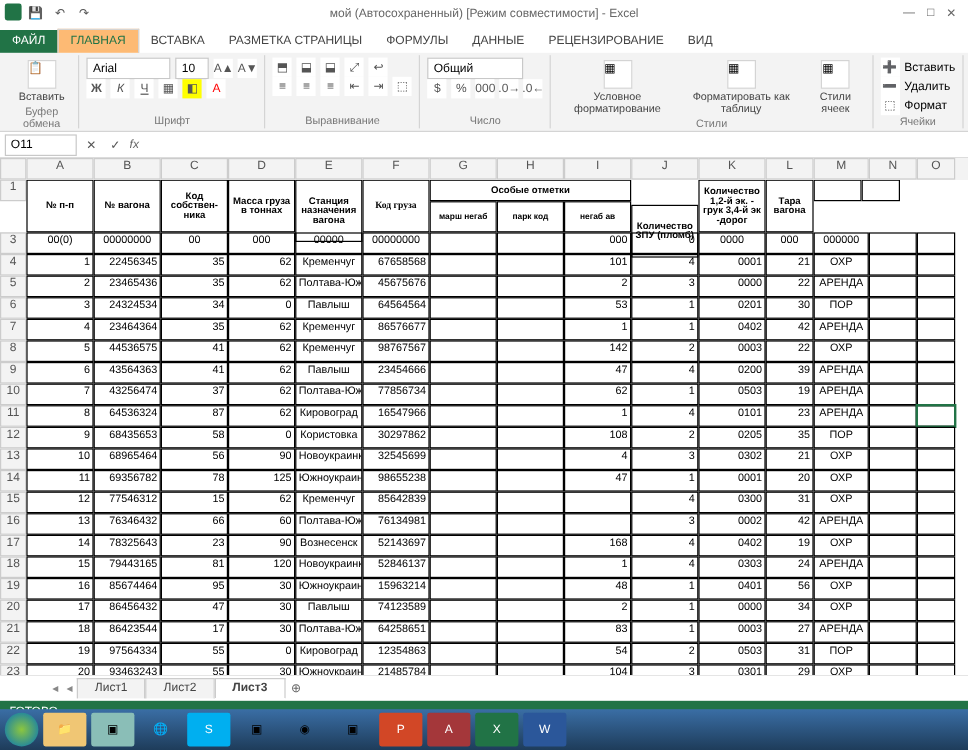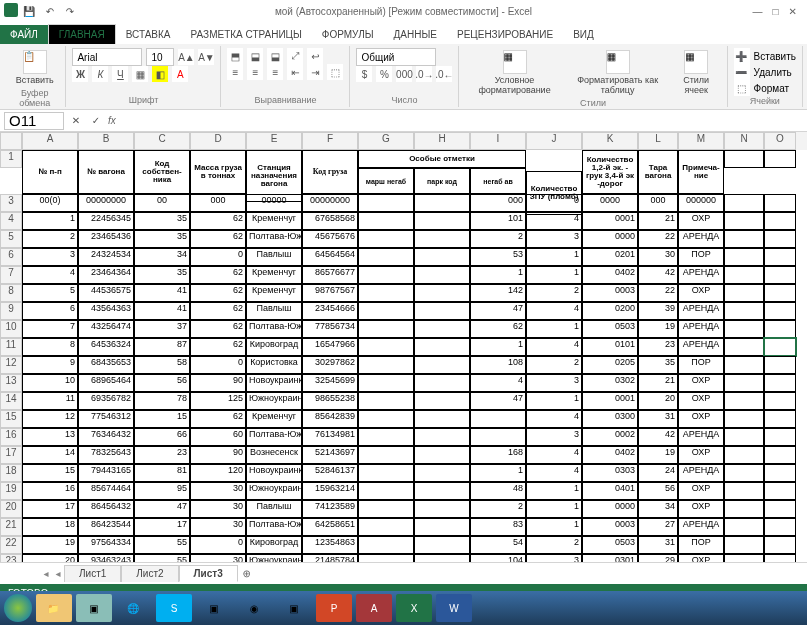--- a/index.html
+++ b/index.html
@@ -9,38 +9,38 @@
 .titlebar { height:22px; background:#fff; display:flex; align-items:center; justify-content:center; position:relative; }
 .titlebar .qat { position:absolute; left:4px; display:flex; gap:4px; }
 .qat .ico { width:14px; height:14px; background:#217346; border-radius:2px; }
 .titlebar .title { color:#666; font-size:10px; }
 .titlebar .winbtns { position:absolute; right:10px; display:flex; gap:10px; color:#666; }
 
 
 .ribtabs { height:22px; background:#fff; display:flex; align-items:flex-end; padding-left:0; }
 .ribtabs .tab { padding:4px 10px; font-size:10px; color:#444; cursor:pointer; text-transform:uppercase; }
 .ribtabs .tab.file { background:#217346; color:#fff; }
-.ribtabs .tab.active { background:#000000; color:#217346; border:1px solid #d4d4d4; border-bottom:none; }
+.ribtabs .tab.active { background:#fdba74; color:#217346; border:1px solid #d4d4d4; border-bottom:none; }
 
 
 .ribbon { height:66px; background:#f3f3f3; border-bottom:1px solid #d4d4d4; display:flex; padding:2px 4px; }
 .grp { border-right:1px solid #d4d4d4; padding:2px 6px; display:flex; flex-direction:column; justify-content:space-between; }
 .grp .row { display:flex; gap:4px; align-items:center; }
 .grp .lbl { text-align:center; font-size:9px; color:#777; margin-top:auto; }
 .sel,.btn { border:1px solid #c8c8c8; background:#fff; font-size:10px; padding:1px 4px; height:18px; }
 .sel.font { width:70px; }
 .sel.size { width:28px; }
 .iconbtn { width:16px; height:16px; border:1px solid transparent; background:#fff; display:inline-flex; align-items:center; justify-content:center; font-size:10px; color:#555; }
 .vbtn { display:flex; flex-direction:column; align-items:center; gap:2px; padding:2px 4px; }
 .vbtn .ic { width:24px; height:24px; background:#fff; border:1px solid #d4d4d4; }
 .vbtn .txt { font-size:9px; color:#444; text-align:center; line-height:1.1; }
 
 
 .fbar { height:22px; background:#fff; border-bottom:1px solid #d4d4d4; display:flex; align-items:center; gap:4px; padding:0 4px; }
-.namebox { width:60px; border:1px solid #c8c8c8; height:18px; padding:1px 4px; font-size:15px; }
+.namebox { width:60px; border:1px solid #c8c8c8; height:18px; padding:1px 4px; font-size:10px; }
 .fbar .fx { font-style:italic; color:#666; }
 .fbar input.formula { flex:1; border:none; height:18px; font-size:10px; }
 
 
 .sheet { position:relative; overflow:auto; height:430px; background:#fff; }
 .colhdr { display:flex; position:sticky; top:0; background:#f3f3f3; }
 .corner { width:22px; height:18px; border:1px solid #ccc; background:#f3f3f3; }
 .ch { width:56px; height:18px; border:1px solid #ccc; background:#f3f3f3; text-align:center; font-size:10px; color:#555; }
 .ch.L{width:40px}.ch.M{width:46px}.ch.N{width:40px}.ch.O{width:32px}
 .grid { display:flex; flex-direction:column; }
@@ -254,22 +254,20 @@
           </div>
         </div>
         <div class="c " style="height: 44px; margin-top: 21px;">Количество
 ЗПУ (пломб)</div>
         <div class="c " style="height: 44px;">Количество
 1,2-й эк. -
 грук 3,4-й
 эк -дорог</div>
         <div class="c l" style="height: 44px;">Тара
 вагона</div>
-        <div class="c m" style="height: 44px;">Примеча-
-ние</div>
         <div class="c n"></div>
         <div class="c o"></div>
       </div>
       <div class="r" style="height: 0px;">
         <div class="rh">2</div>
       </div>
       <div class="r data">
         <div class="rh">3</div>
         <div class="c t">00(0)</div>
         <div class="c t">00000000</div>

